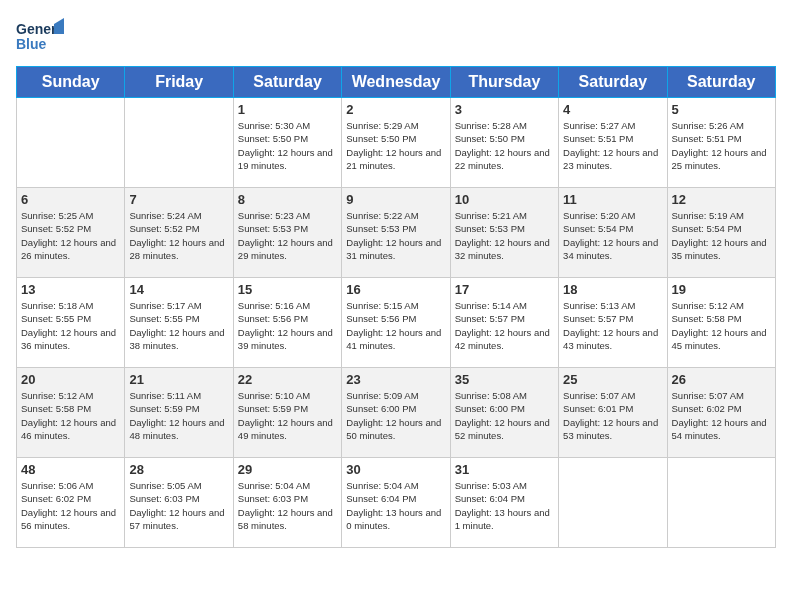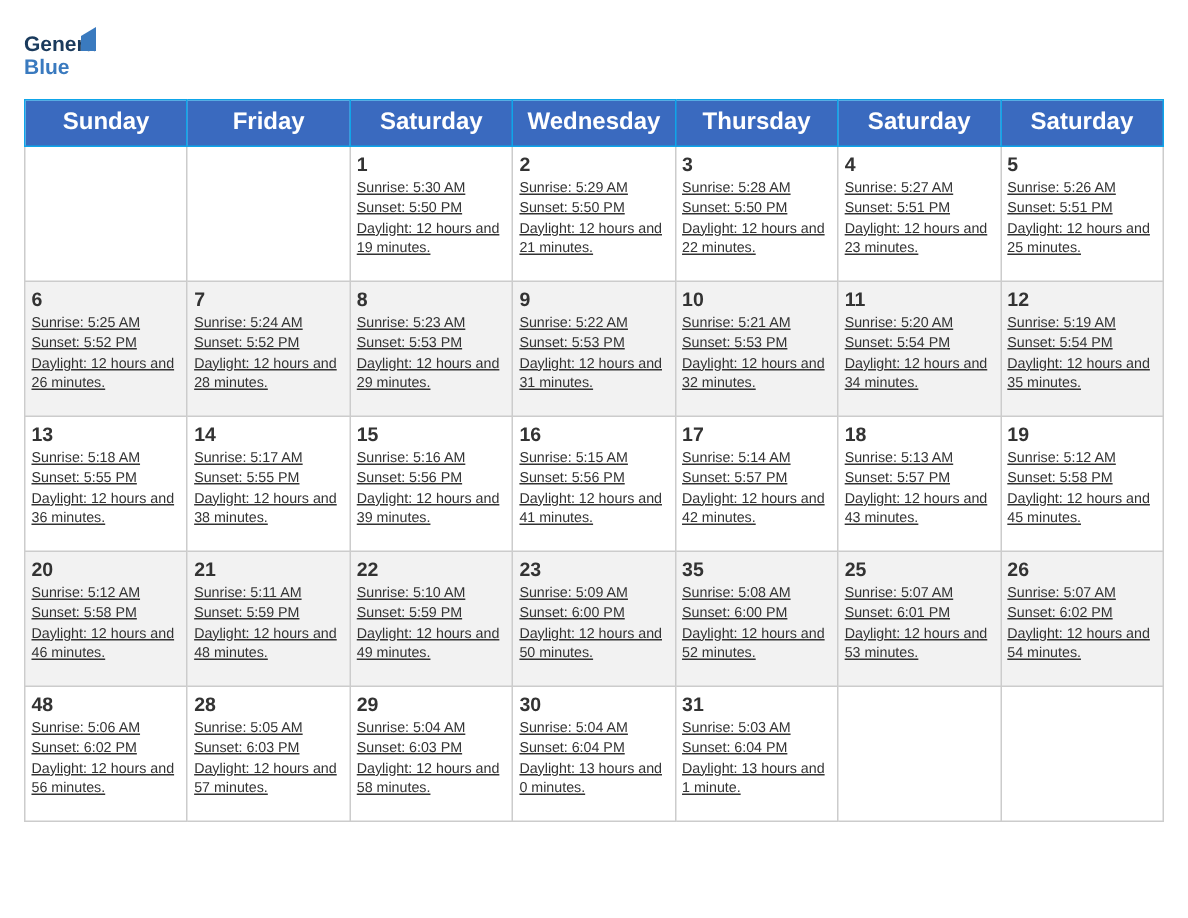--- a/index.html
+++ b/index.html
@@ -69,21 +69,20 @@
     .day-number {
       font-size: 13px;
       font-weight: bold;
       display: block;
       margin-bottom: 2px;
     }
     .day-info {
       font-size: 9.5px;
       line-height: 1.4;
       color: #333;
-      text-decoration: underline;
     }
     tr:nth-child(odd) td { background-color: #fff; }
     tr:nth-child(even) td { background-color: #f2f2f2; }
     th:first-child { border-radius: 0; }
   </style>
 </head>
 <body>
 
 <div class="header">
   <div class="logo">

